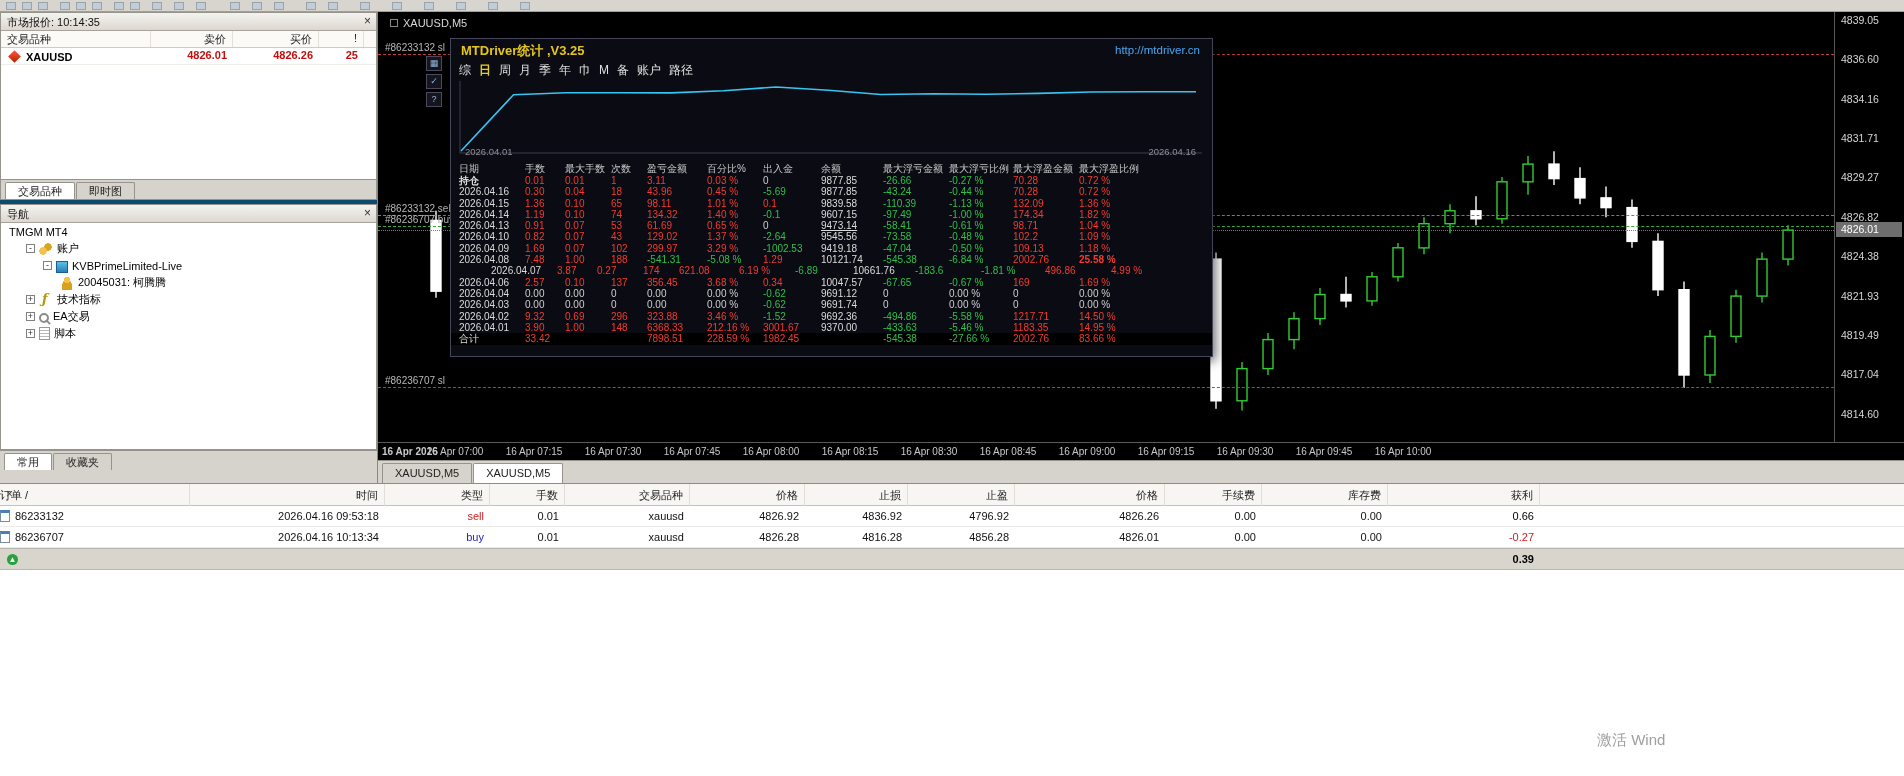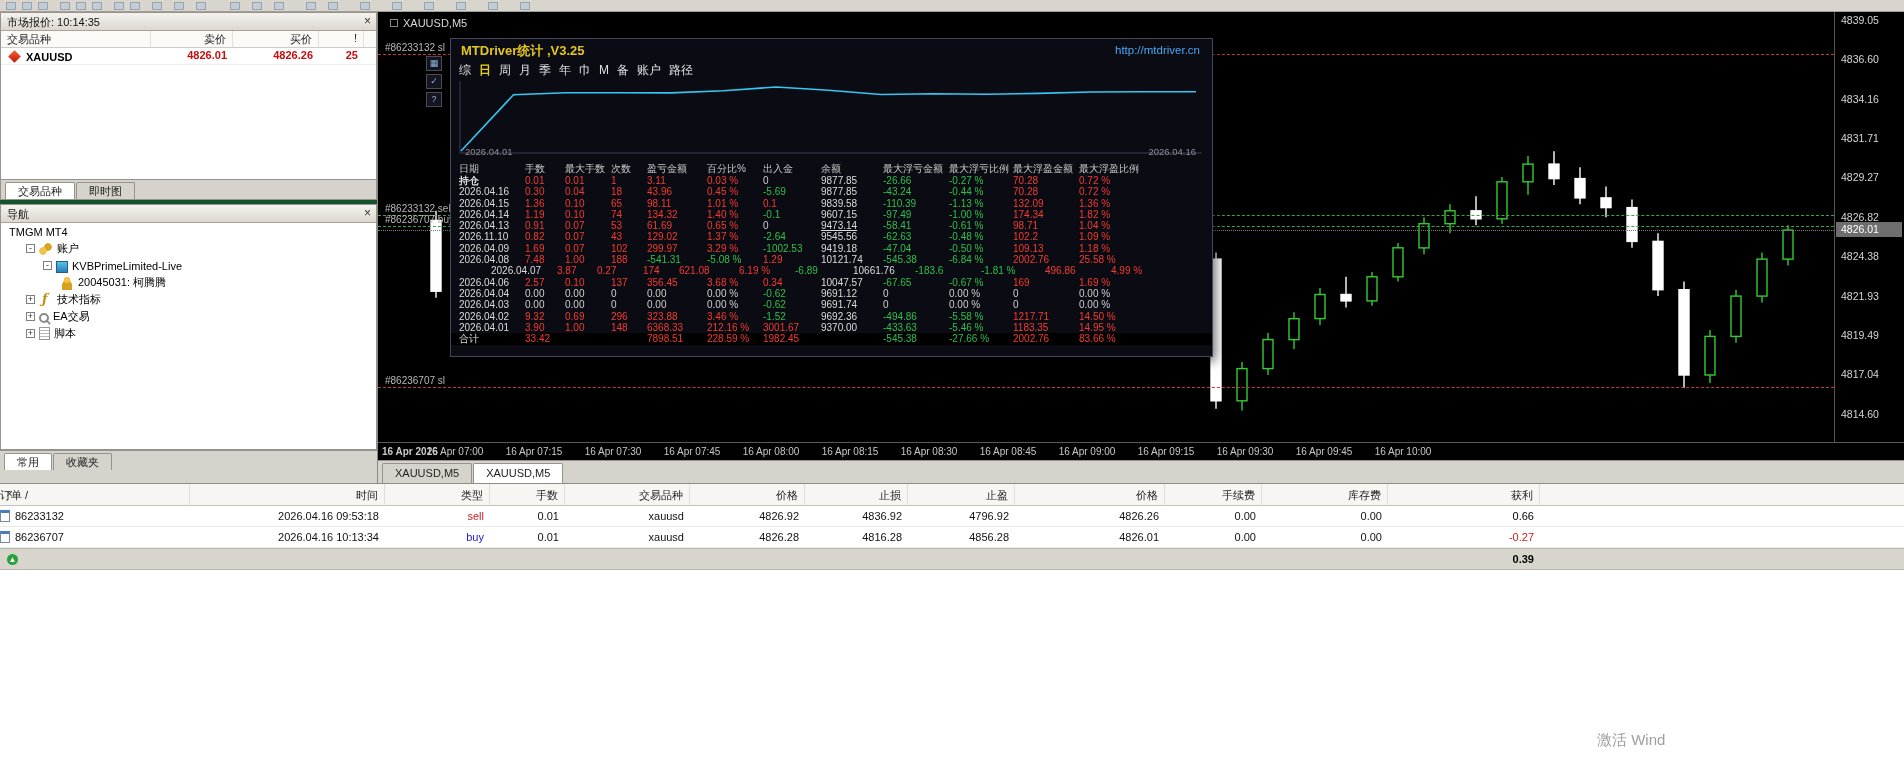--- a/index.html
+++ b/index.html
@@ -1,17 +1,17 @@
 <!DOCTYPE html>
 <html><head>
 <meta charset="utf-8">
 <style>
 *{margin:0;padding:0;box-sizing:border-box;}
 html,body{background:#d6d3cc;}
-#root{position:relative;width:1904px;height:776px;background:#14532d;overflow:hidden;
+#root{position:relative;width:1904px;height:776px;background:#0c4a6e;overflow:hidden;
   font-family:"Liberation Sans","DejaVu Sans",sans-serif;font-size:11px;}
 
 #toolbar{position:absolute;left:0;top:0;width:1904px;height:12px;background:#d8d5ce;border-bottom:1px solid #a39f98;}
 .tb-stub{position:absolute;top:2px;width:10px;height:8px;background:#c3cdd8;border:1px solid #9aa2ab;}
 
 .panel{position:absolute;background:#fff;border:1px solid #96938c;}
 #mw-panel{left:0;top:12px;width:377px;height:188px;}
 #nav-panel{left:0;top:204px;width:377px;height:246px;}
 .ptitle{height:18px;background:linear-gradient(#f5f3ef,#dcd8d0);border-bottom:1px solid #a8a49c;
   font-size:11px;color:#111;padding:2px 6px;position:relative;}
@@ -452,29 +452,29 @@
           <span class="mtd-cell" style="width: 60px; color: rgb(245, 59, 48);">61.69</span>
           <span class="mtd-cell" style="width: 56px; color: rgb(245, 59, 48);">0.65 %</span>
           <span class="mtd-cell" style="width: 58px; color: rgb(207, 207, 207);">0</span>
           <span class="mtd-cell" style="width: 62px; color: rgb(220, 220, 220); text-decoration: underline;">9473.14</span>
           <span class="mtd-cell" style="width: 66px; color: rgb(47, 192, 74);">-58.41</span>
           <span class="mtd-cell" style="width: 64px; color: rgb(47, 192, 74);">-0.61 %</span>
           <span class="mtd-cell" style="width: 66px; color: rgb(245, 59, 48);">98.71</span>
           <span class="mtd-cell" style="width: 74px; color: rgb(245, 59, 48);">1.04 %</span>
         </div>
         <div class="mtd-row">
-          <span class="mtd-cell" style="width: 66px; color: rgb(220, 220, 220);">2026.11.10</span>
+          <span class="mtd-cell" style="width: 66px; color: rgb(220, 220, 220);">2026.04.10</span>
           <span class="mtd-cell" style="width: 40px; color: rgb(245, 59, 48);">0.82</span>
           <span class="mtd-cell" style="width: 46px; color: rgb(245, 59, 48);">0.07</span>
           <span class="mtd-cell" style="width: 36px; color: rgb(245, 59, 48);">43</span>
           <span class="mtd-cell" style="width: 60px; color: rgb(245, 59, 48);">129.02</span>
           <span class="mtd-cell" style="width: 56px; color: rgb(245, 59, 48);">1.37 %</span>
           <span class="mtd-cell" style="width: 58px; color: rgb(47, 192, 74);">-2.64</span>
           <span class="mtd-cell" style="width: 62px; color: rgb(220, 220, 220);">9545.56</span>
-          <span class="mtd-cell" style="width: 66px; color: rgb(47, 192, 74);">-62.63</span>
+          <span class="mtd-cell" style="width: 66px; color: rgb(47, 192, 74);">-73.58</span>
           <span class="mtd-cell" style="width: 64px; color: rgb(47, 192, 74);">-0.48 %</span>
           <span class="mtd-cell" style="width: 66px; color: rgb(245, 59, 48);">102.2</span>
           <span class="mtd-cell" style="width: 74px; color: rgb(245, 59, 48);">1.09 %</span>
         </div>
         <div class="mtd-row">
           <span class="mtd-cell" style="width: 66px; color: rgb(220, 220, 220);">2026.04.09</span>
           <span class="mtd-cell" style="width: 40px; color: rgb(245, 59, 48);">1.69</span>
           <span class="mtd-cell" style="width: 46px; color: rgb(245, 59, 48);">0.07</span>
           <span class="mtd-cell" style="width: 36px; color: rgb(245, 59, 48);">102</span>
           <span class="mtd-cell" style="width: 60px; color: rgb(245, 59, 48);">299.97</span>
@@ -491,21 +491,21 @@
           <span class="mtd-cell" style="width: 40px; color: rgb(245, 59, 48);">7.48</span>
           <span class="mtd-cell" style="width: 46px; color: rgb(245, 59, 48);">1.00</span>
           <span class="mtd-cell" style="width: 36px; color: rgb(245, 59, 48);">188</span>
           <span class="mtd-cell" style="width: 60px; color: rgb(47, 192, 74);">-541.31</span>
           <span class="mtd-cell" style="width: 56px; color: rgb(47, 192, 74);">-5.08 %</span>
           <span class="mtd-cell" style="width: 58px; color: rgb(245, 59, 48);">1.29</span>
           <span class="mtd-cell" style="width: 62px; color: rgb(220, 220, 220);">10121.74</span>
           <span class="mtd-cell" style="width: 66px; color: rgb(47, 192, 74);">-545.38</span>
           <span class="mtd-cell" style="width: 64px; color: rgb(47, 192, 74);">-6.84 %</span>
           <span class="mtd-cell" style="width: 66px; color: rgb(245, 59, 48);">2002.76</span>
-          <span class="mtd-cell" style="width: 74px; color: rgb(245, 59, 48);">25.58 %</span>
+          <span class="mtd-cell" style="width: 74px; color: rgb(245, 59, 48); font-weight: bold;">25.58 %</span>
         </div>
         <div class="mtd-row">
           <span class="mtd-cell" style="width: 66px; color: rgb(220, 220, 220); margin-left: 32px;">2026.04.07</span>
           <span class="mtd-cell" style="width: 40px; color: rgb(245, 59, 48);">3.87</span>
           <span class="mtd-cell" style="width: 46px; color: rgb(245, 59, 48);">0.27</span>
           <span class="mtd-cell" style="width: 36px; color: rgb(245, 59, 48);">174</span>
           <span class="mtd-cell" style="width: 60px; color: rgb(245, 59, 48);">621.08</span>
           <span class="mtd-cell" style="width: 56px; color: rgb(245, 59, 48);">6.19 %</span>
           <span class="mtd-cell" style="width: 58px; color: rgb(47, 192, 74);">-6.89</span>
           <span class="mtd-cell" style="width: 62px; color: rgb(220, 220, 220);">10661.76</span>

